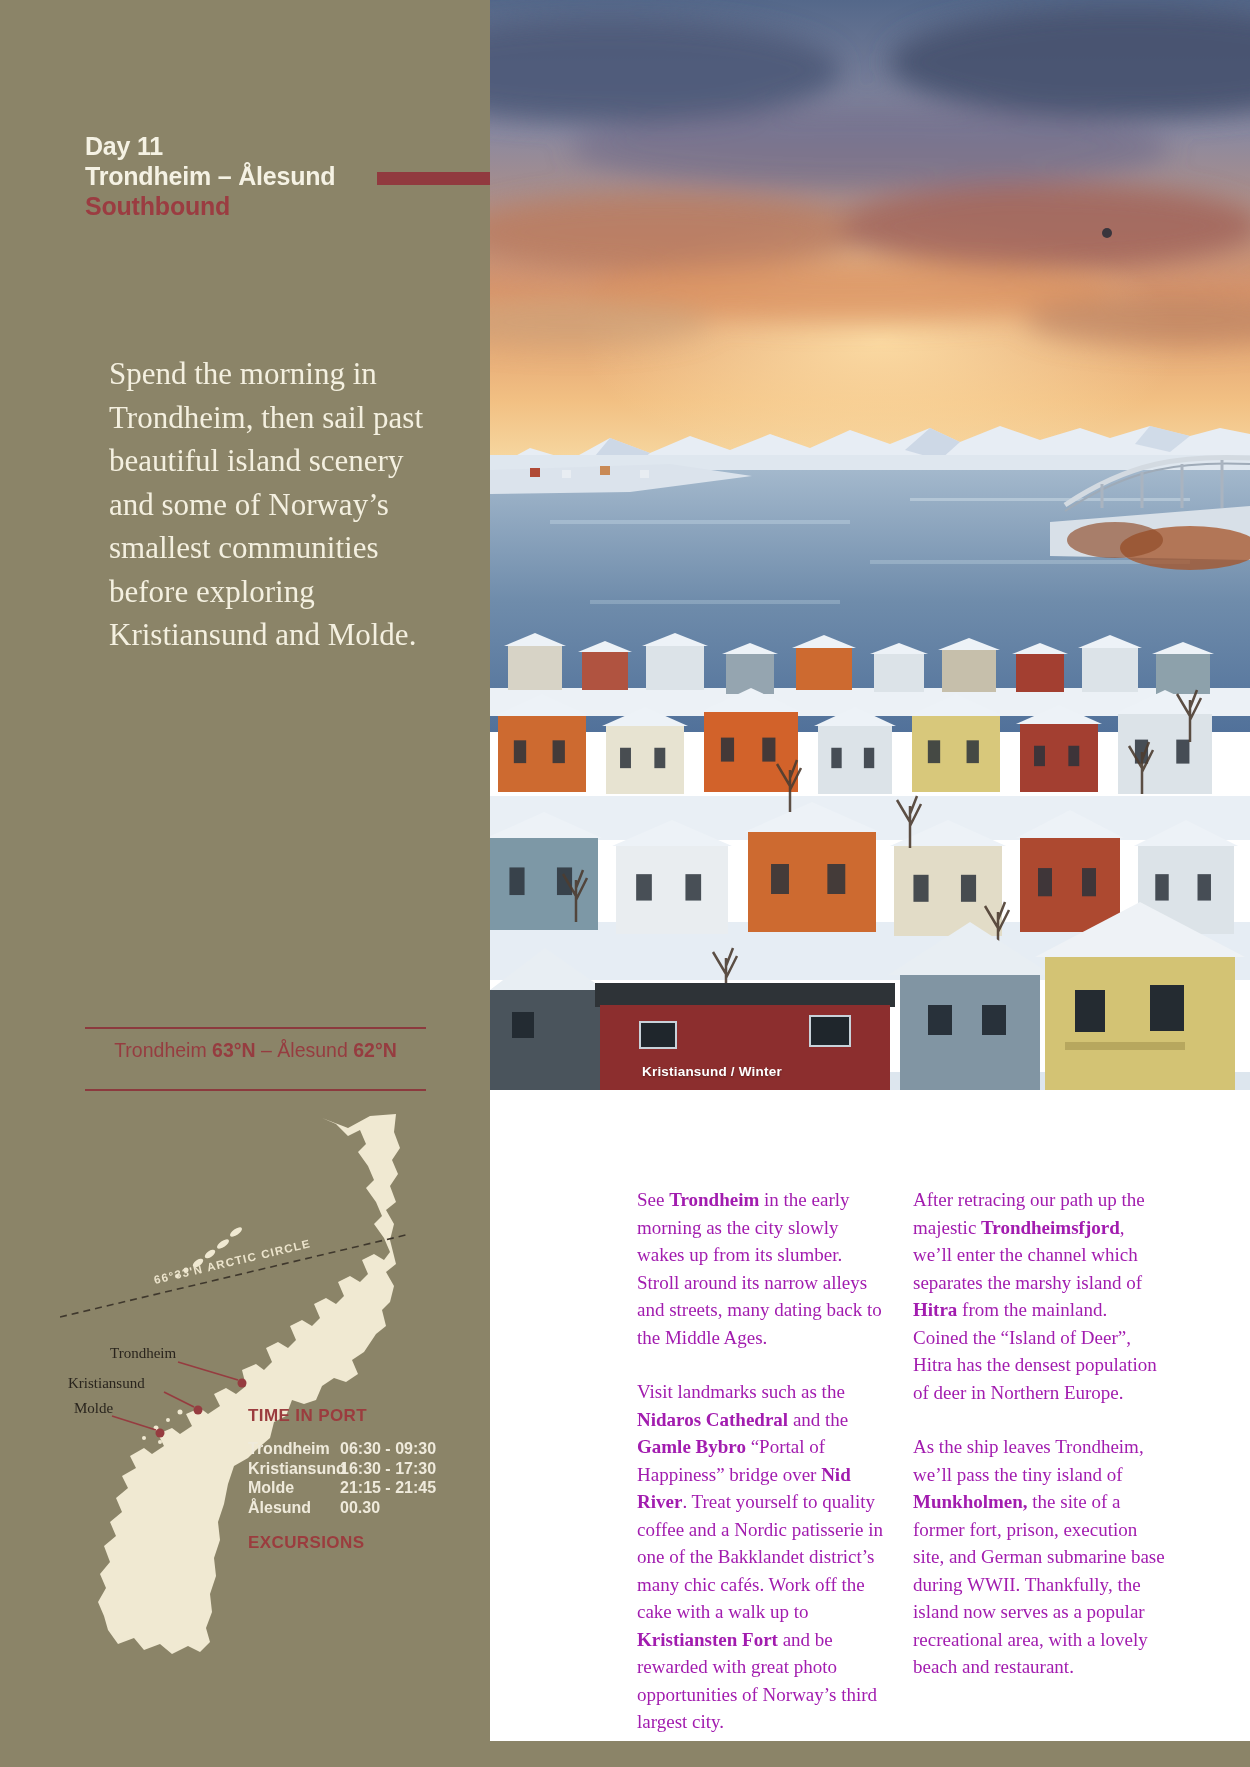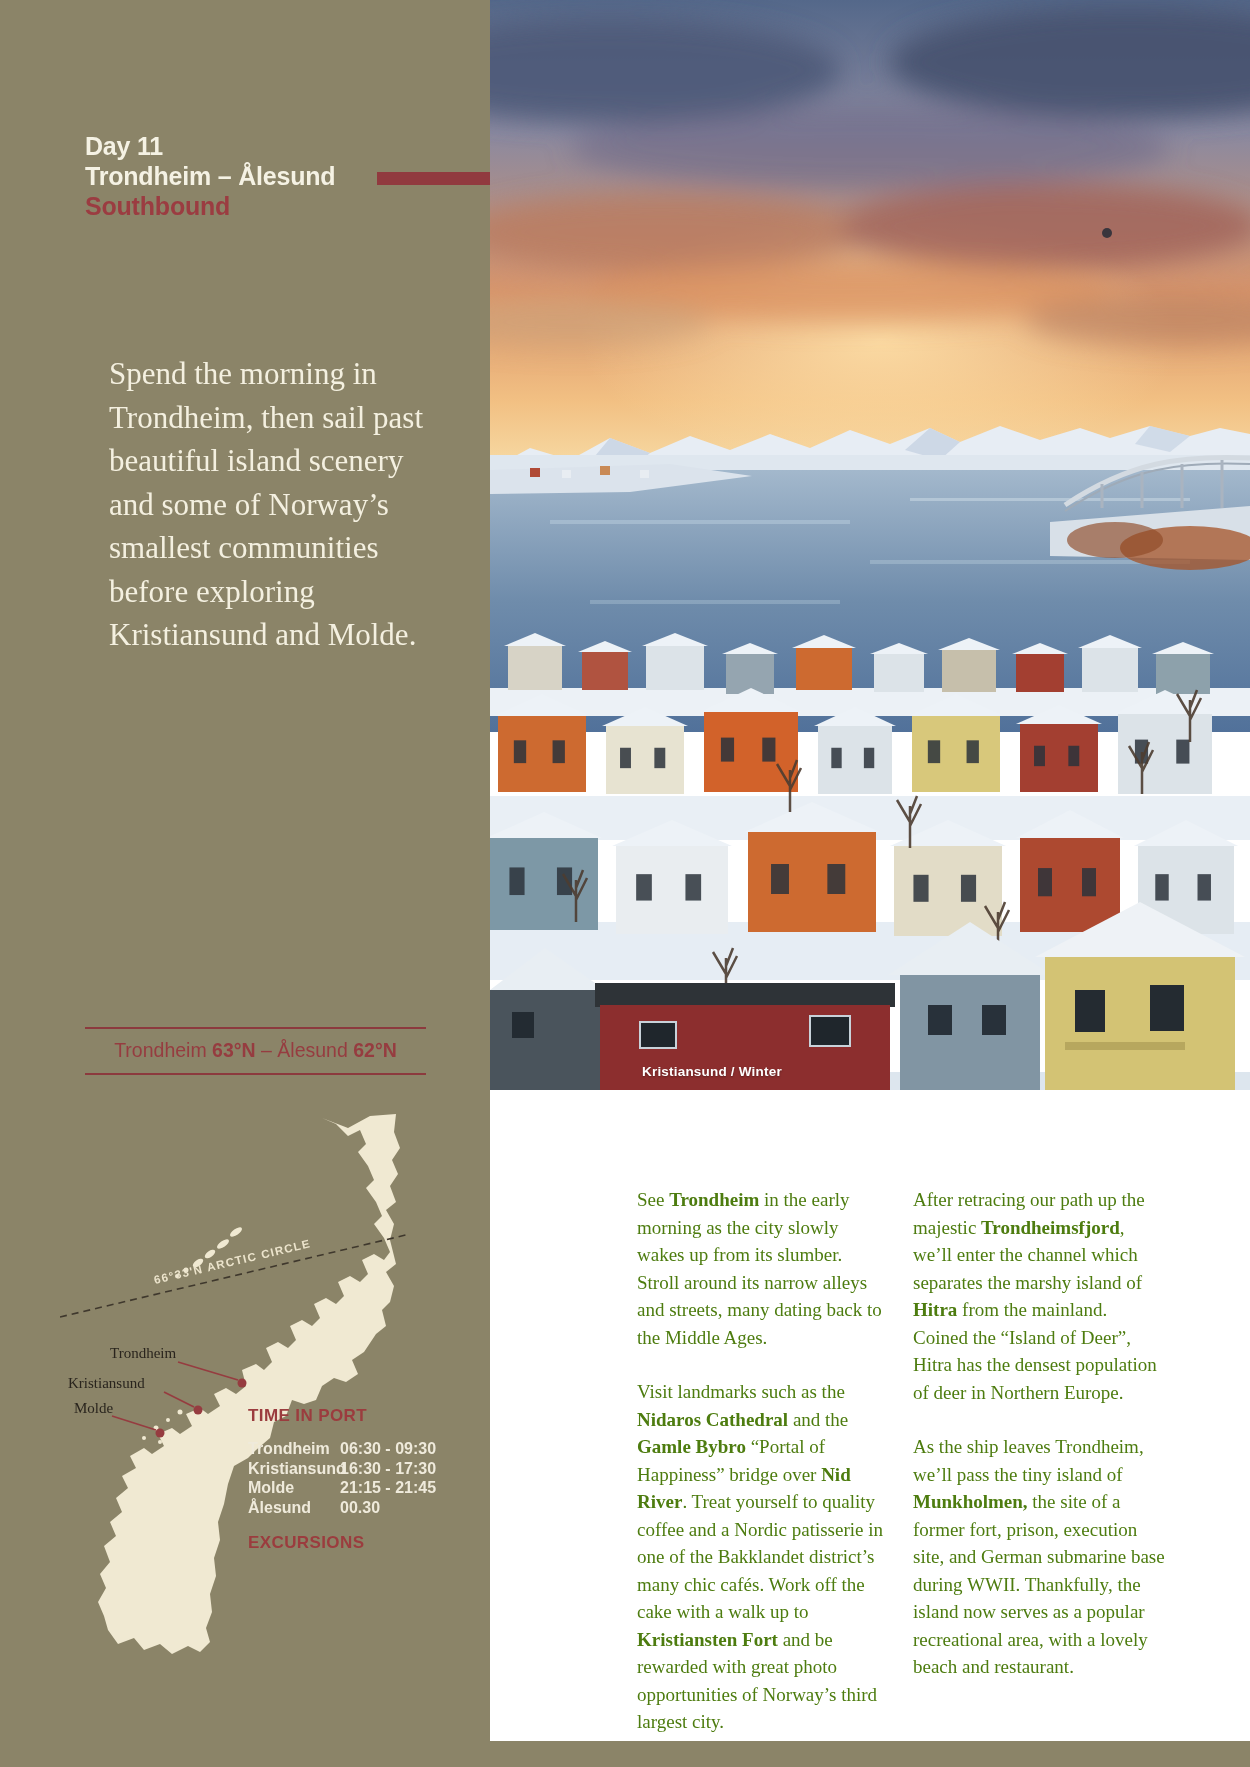--- a/index.html
+++ b/index.html
@@ -14,21 +14,21 @@
   #day-header{left:85px;top:131px;font-weight:bold;font-size:25px;line-height:30px;letter-spacing:-0.2px;color:#f5f2e4;}
   #day-header .dir{color:#9b3c41;}
   #accent-bar{left:377px;top:172px;width:113px;height:13px;background:#913a3f;}
 
   
   #intro{left:85px;top:352px;width:325px;font-family:"Liberation Serif",serif;
          font-size:31px;line-height:43.5px;color:#f4f0e0;margin-left:24px;}
 
   
   #banner{left:85px;top:1027px;width:341px;border-top:2px solid #8c3a3e;border-bottom:2px solid #8c3a3e;
-          padding:10px 0 11px 0;text-align:center;color:#963c40;font-size:19.5px;}
+          padding:10px 0 27px 0;text-align:center;color:#963c40;font-size:19.5px;}
   #banner b{font-weight:bold;}
 
   
   #map{left:60px;top:1112px;width:365px;height:560px;}
   #map text{font-family:"Liberation Serif",serif;font-size:15px;fill:#29241d;}
   #map text.arctic{font-family:"Liberation Sans",sans-serif;font-size:11.5px;font-weight:bold;
                    fill:#ece4cc;letter-spacing:1.3px;}
 
   
   #port-block{left:248px;top:1406px;width:235px;}
@@ -41,21 +41,21 @@
                line-height:19.5px;color:#efeadb;}
   #exc-list li::before{content:"•";position:absolute;left:0;top:0;color:#efeadb;}
 
   
   #photo{left:490px;top:0;width:760px;height:1090px;overflow:hidden;}
   #photo-caption{left:642px;top:1064px;font-size:13.5px;font-weight:bold;color:#ffffff;
                  letter-spacing:0.2px;text-shadow:0 1px 2px rgba(0,0,0,.35);}
 
   
   .col{position:absolute;width:252px;font-family:"Liberation Serif",serif;font-size:19px;
-       line-height:27.5px;color:#4d7c0f;}
+       line-height:27.5px;color:#a21caf;}
   #col1{left:637px;top:1186px;}
   #col2{left:913px;top:1186px;}
   .col p{margin:0 0 27px 0;}
   .col b{font-weight:bold;}
 
   #bottom-strip{left:0;top:1741px;width:1250px;height:26px;background:#8b8468;}
 </style>
 </head>
 <body>
 

